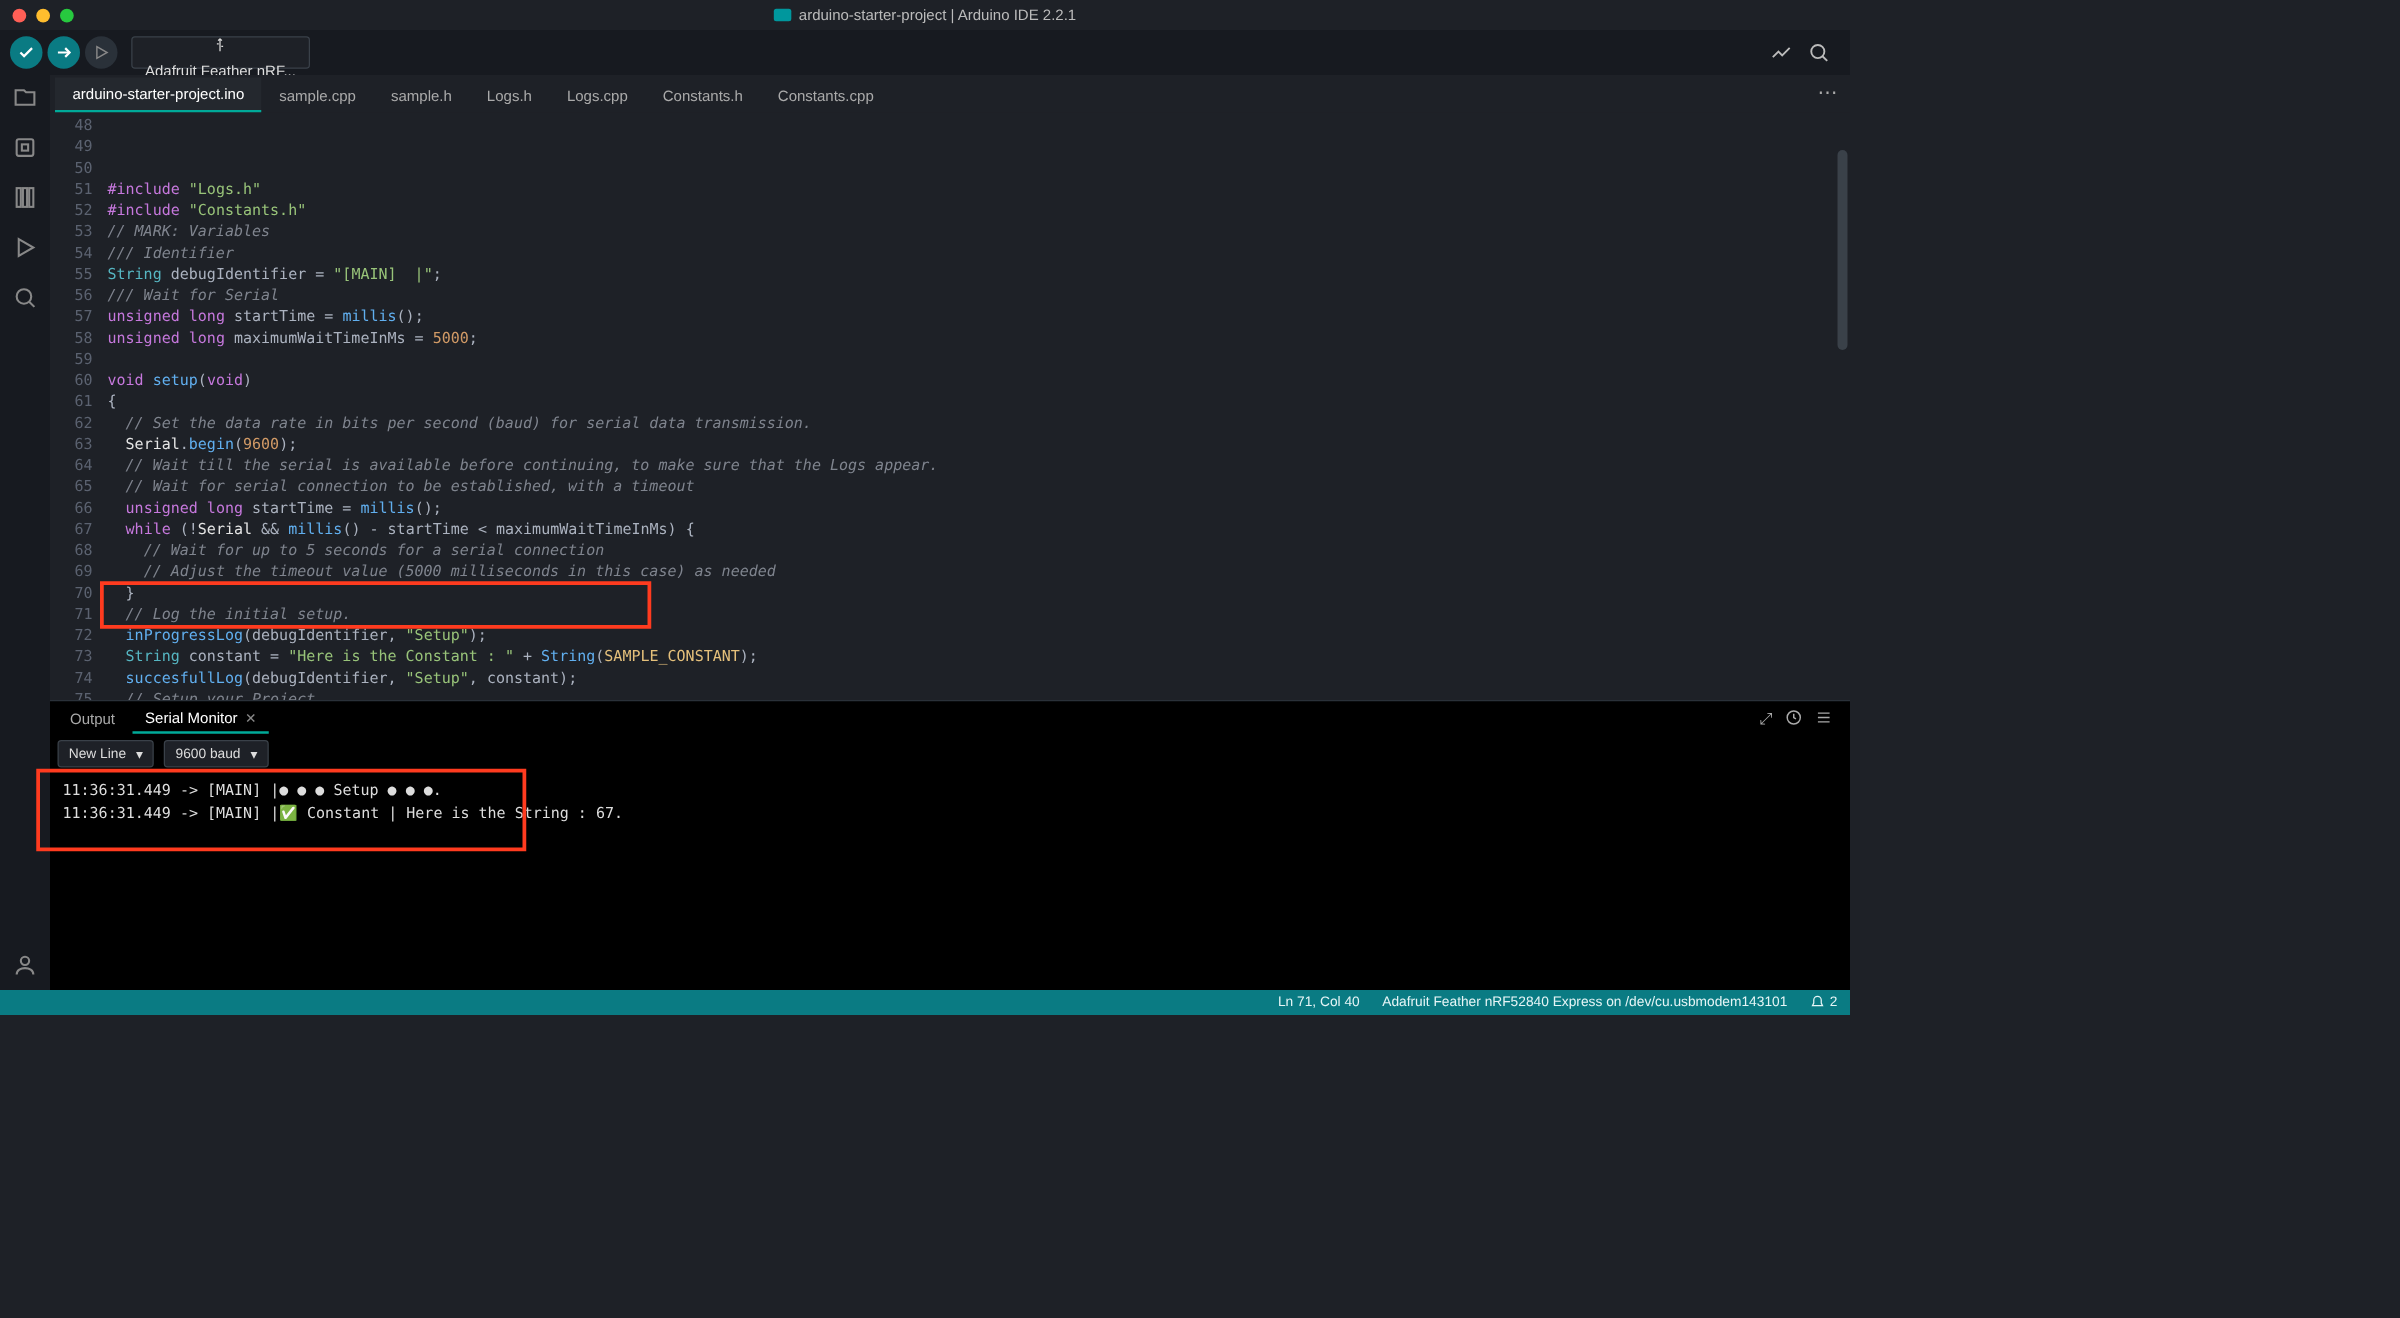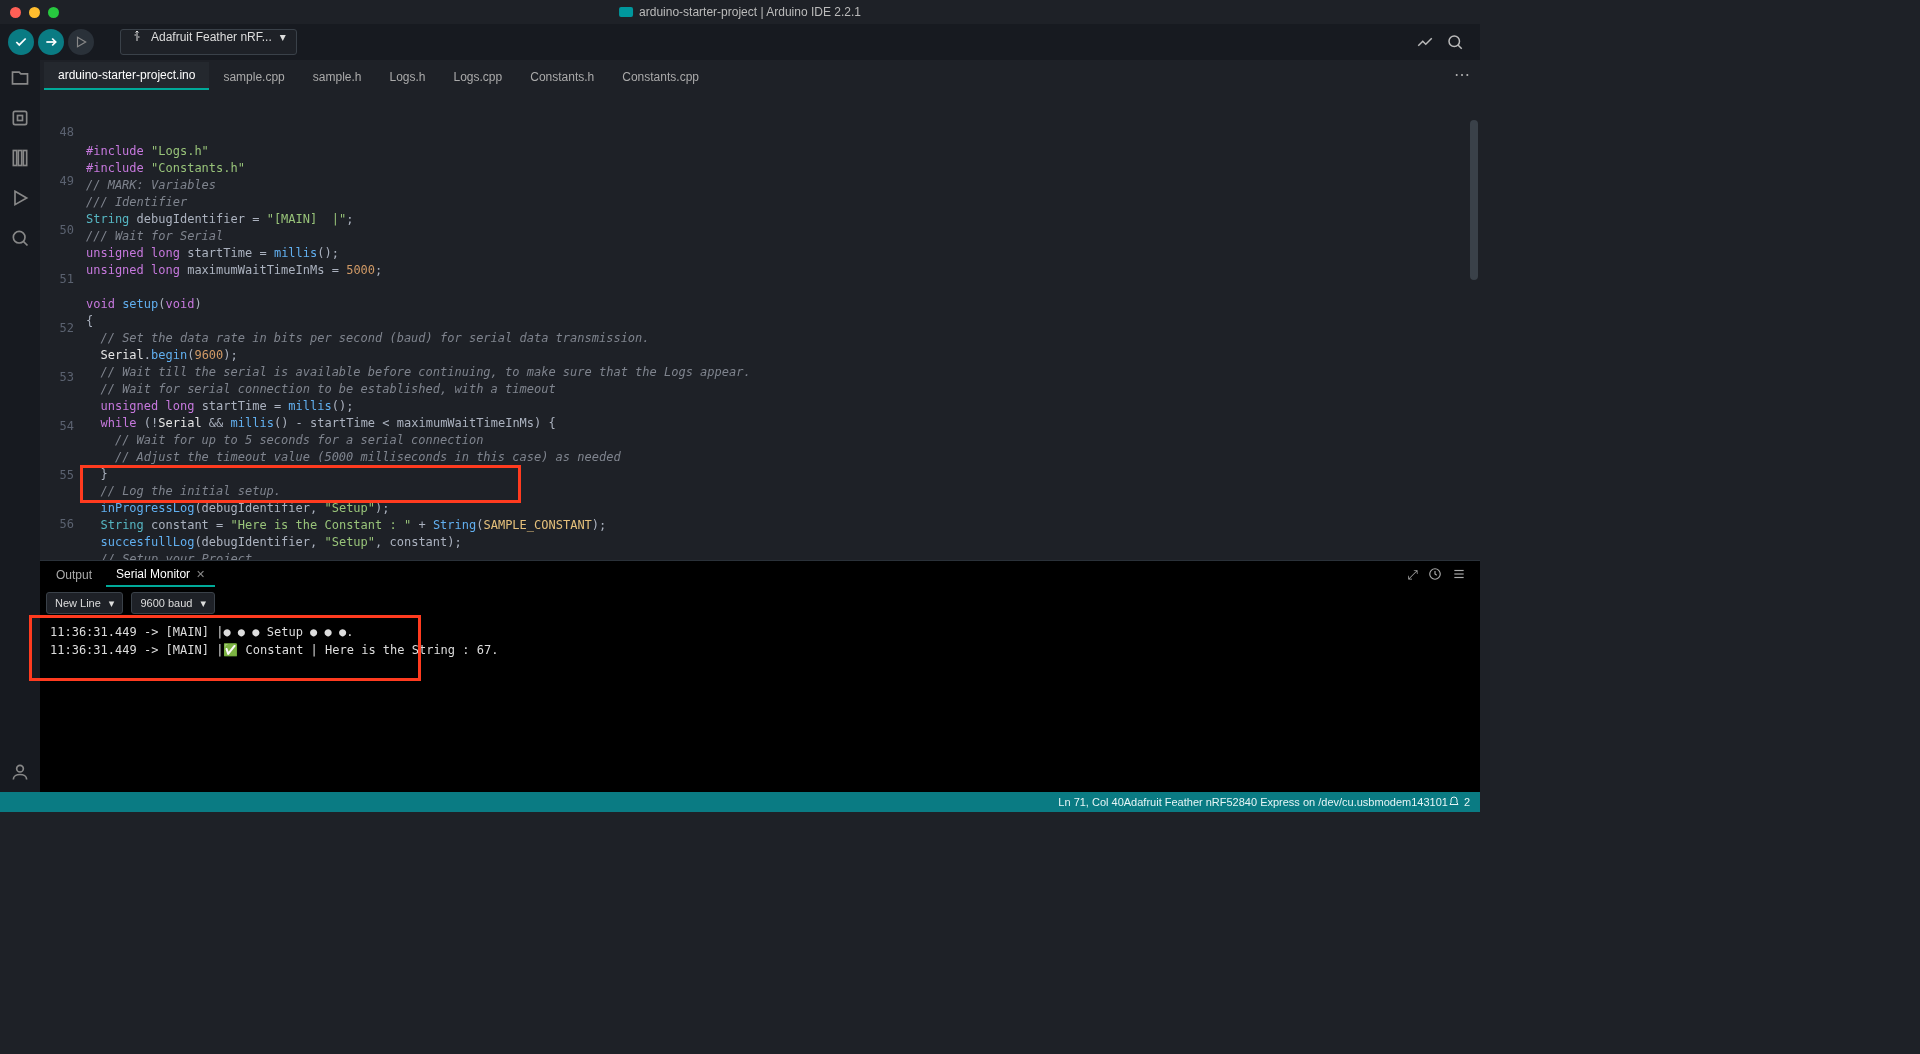--- a/index.html
+++ b/index.html
@@ -59,31 +59,33 @@
   display: flex;
   align-items: center;
   justify-content: center;
   cursor: pointer;
   color: #ccc;
 }
 .tb-btn.verify { background: #0a7b83; color: #fff; }
 .tb-btn.upload { background: #0a7b83; color: #fff; }
 .tb-btn.debug { background: #2a3139; color: #888; }
 .board-select {
-  margin-left: 22px;
+  margin-left: 7px;
   height: 26px;
   border: 1px solid #3a4149;
   border-radius: 3px;
   background: #1e2127;
   display: flex;
+  align-items: center;
   padding: 0 10px;
   gap: 8px;
   font-size: 12px;
   color: #ddd;
   cursor: pointer;
+  flex-direction: column;
 }
 .toolbar-right {
   margin-left: auto;
   display: flex;
   gap: 12px;
   padding-right: 8px;
 }
 .tb-icon { cursor: pointer; color: #bbb; font-size: 16px; }
 .body-row { display: flex; height: calc(100% - 24px - 36px - 20px); }
 .sidebar {
@@ -128,21 +130,21 @@
   height: 100%;
 }
 .gutter {
   width: 46px;
   text-align: right;
   color: #5b6270;
   padding-right: 12px;
   padding-top: 2px;
   user-select: none;
 }
-.gutter div { height: 17px; margin-top: 32px; }
+.gutter div { height: 17px; }
 .code {
   flex: 1;
   padding-top: 2px;
   white-space: pre;
   position: relative;
 }
 .code-line { height: 17px; }
 .scrollbar-v {
   position: absolute;
   right: 2px; top: 30px;
@@ -234,21 +236,21 @@
 .statusbar {
   height: 20px;
   background: #0a7b83;
   display: flex;
   align-items: center;
   font-size: 11px;
   color: #e6f5f6;
   padding: 0 10px;
   gap: 16px;
 }
-.status-right { margin-left: auto; display: flex; align-items: center; justify-content: space-between; }
+.status-right { margin-left: auto; display: flex; gap: 18px; align-items: center; justify-content: space-between; }
 svg { display: block; }
 </style>
 </head>
 <body>
 
 <div class="titlebar">
   <div class="traffic-lights">
     <div class="light red"></div>
     <div class="light yellow"></div>
     <div class="light green"></div>

